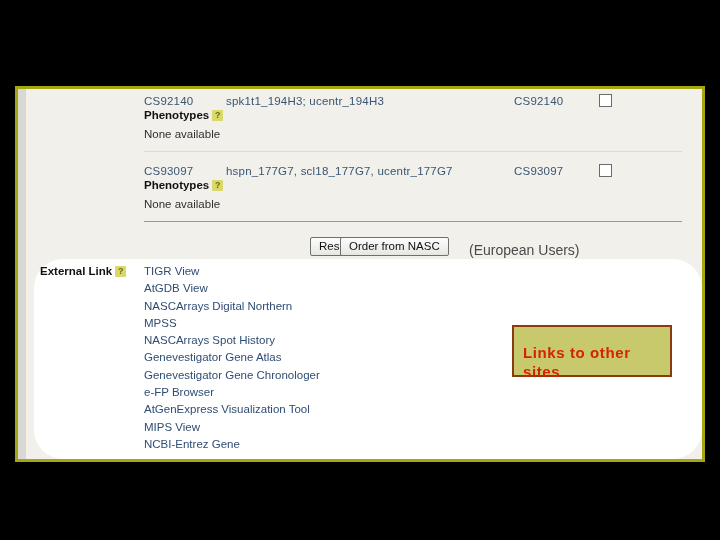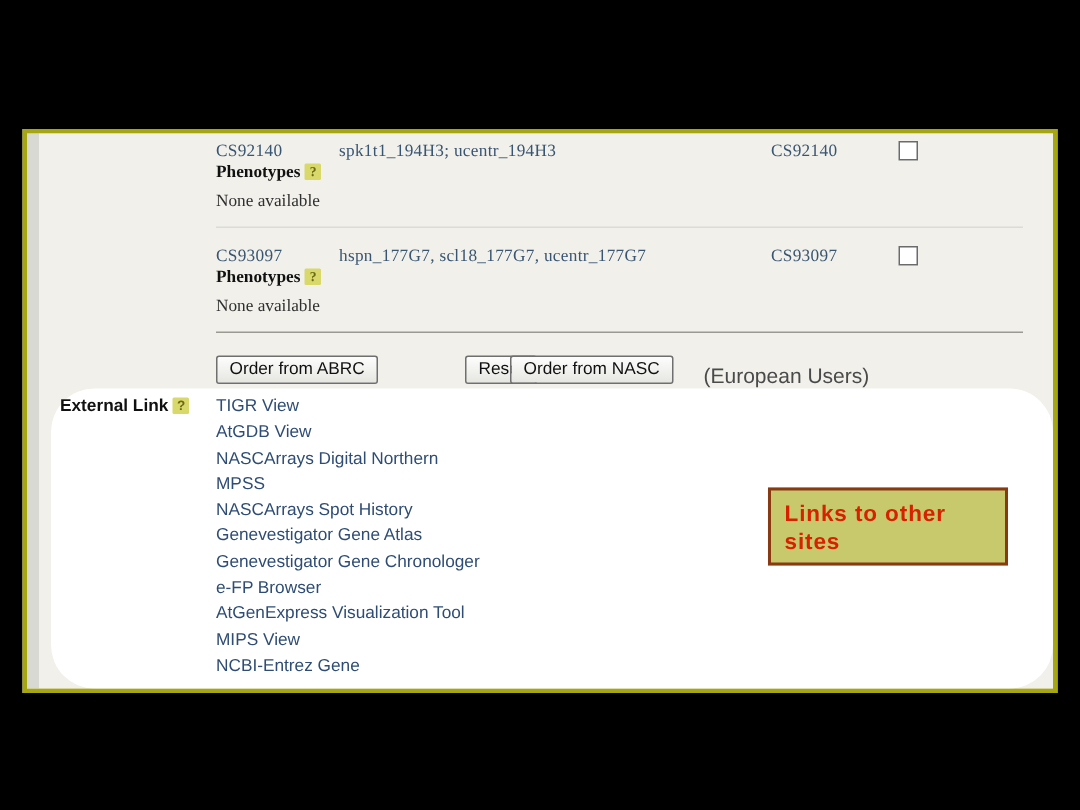--- a/index.html
+++ b/index.html
@@ -58,21 +58,20 @@
   .upper {
     position: relative;
     background: #f1f0ea;
     padding: 0;
     height: 170px;
   }
 
   .stock-row {
     position: relative;
     height: 70px;
-    font-family: Liberation Serif, serif;
   }
 
   .stock-line {
     position: absolute;
     left: 0;
     right: 0;
     height: 16px;
     font-size: 11.5px;
     color: #2d4a6b;
     white-space: nowrap;
@@ -236,21 +235,21 @@
   
   .callout {
     position: absolute;
     left: 512px;
     top: 325px;
     width: 160px;
     height: 52px;
     background: #c8c86c;
     border: 2px solid #8a3a10;
     box-sizing: border-box;
-    padding: 6px 9px;
+    padding: 16px 9px;
   }
   .callout-text {
     font-size: 15px;
     font-weight: bold;
     color: #d62200;
     line-height: 19px;
     letter-spacing: .6px;
     font-family: "Liberation Sans", sans-serif;
   }
 </style>
@@ -290,21 +289,20 @@
           </div>
           <div class="phen-label">
             <span>Phenotypes</span><span class="help-badge">?</span>
           </div>
           <div class="phen-value">None available</div>
         </div>
 
         <div class="rule-dark" style="top:132px;"></div>
 
         <div class="order-bar">
-          <div class="btn btn-abrc">Order from ABRC</div>
           <div class="btn btn-reset">Reset</div>
           <div class="btn btn-nasc">Order from NASC</div>
           <div class="eu-note">(European Users)</div>
         </div>
 
       </div>
 
       <div class="lower">
         <div class="ext-label">
           <span>External Link</span><span class="help-badge">?</span>

